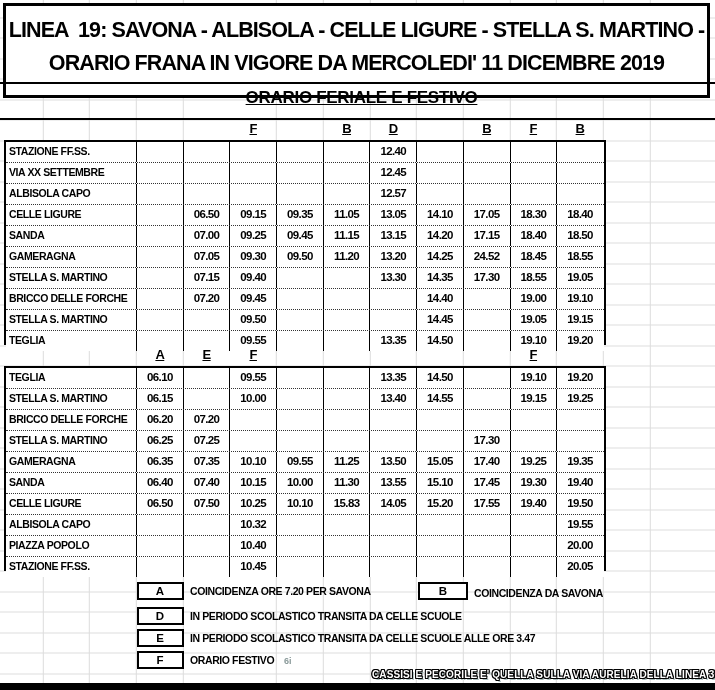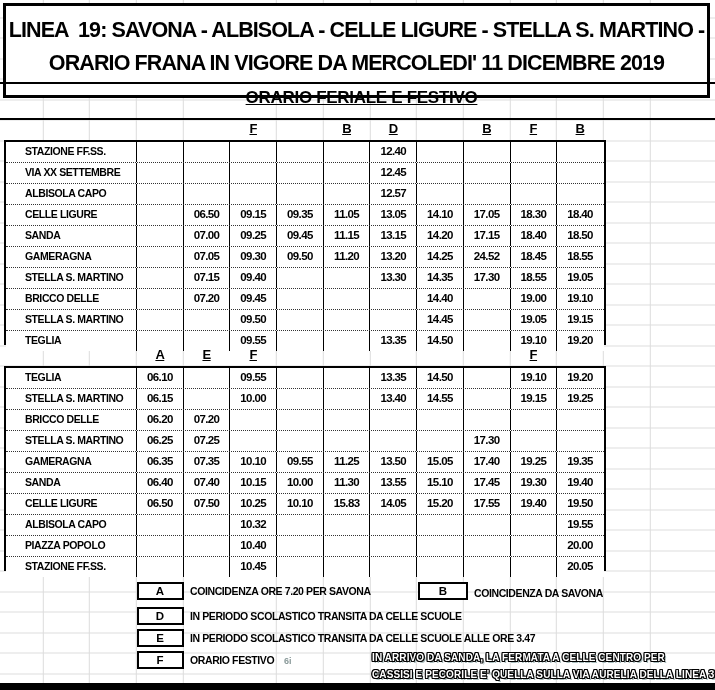--- a/index.html
+++ b/index.html
@@ -35,21 +35,21 @@
   }
   .ttable{
     position:absolute;left:4px;width:602px;box-sizing:border-box;
     border:2.5px solid #000;background:#fff;
   }
   .ttable-1{top:140px;height:205px;}
   .ttable-2{top:366px;height:205px;}
   .trow{display:grid;grid-template-columns:130px repeat(10,46.7px);height:20px;background:#fff;}
   .trow + .trow{border-top:1px dotted #333;}
   .cell{box-sizing:border-box;overflow:hidden;line-height:19px;background:#fff;}
-  .cell.stop{padding-left:19px;font-size:10.5px;font-weight:bold;letter-spacing:-0.4px;}
+  .cell.stop{padding-left:3px;font-size:10.5px;font-weight:bold;letter-spacing:-0.4px;}
   .cell.time{border-left:1px solid #000;text-align:center;font-size:11.5px;font-weight:bold;letter-spacing:-0.6px;}
   .key-box{
     position:absolute;left:136.5px;width:47px;height:18px;box-sizing:border-box;
     border:2px solid #000;background:#fff;text-align:center;
     font-size:11.5px;font-weight:bold;line-height:14px;
   }
   .key-text{
     position:absolute;left:190px;font-size:10.5px;font-weight:bold;letter-spacing:-0.4px;line-height:18px;
   }
   .key-box-b{left:418px;width:50px;}
@@ -420,17 +420,16 @@
   <div class="key-box" style="top:607px;">D</div>
   <div class="key-text" style="top:607px;">IN PERIODO SCOLASTICO TRANSITA DA CELLE SCUOLE</div>
 
   <div class="key-box" style="top:629px;">E</div>
   <div class="key-text" style="top:629px;">IN PERIODO SCOLASTICO TRANSITA DA CELLE SCUOLE ALLE ORE 3.47</div>
 
   <div class="key-box" style="top:651px;">F</div>
   <div class="key-text" style="top:651px;">ORARIO FESTIVO</div>
 
   <div class="note-marker">6i</div>
-  <div class="note-line note-1">IN ARRIVO DA SANDA, LA FERMATA A CELLE CENTRO PER</div>
   <div class="note-line note-2">CASSISI E PECORILE E' QUELLA SULLA VIA AURELIA DELLA LINEA 30</div>
 
   <div class="bottom-bar"></div>
 </div>
 
 </body></html>

